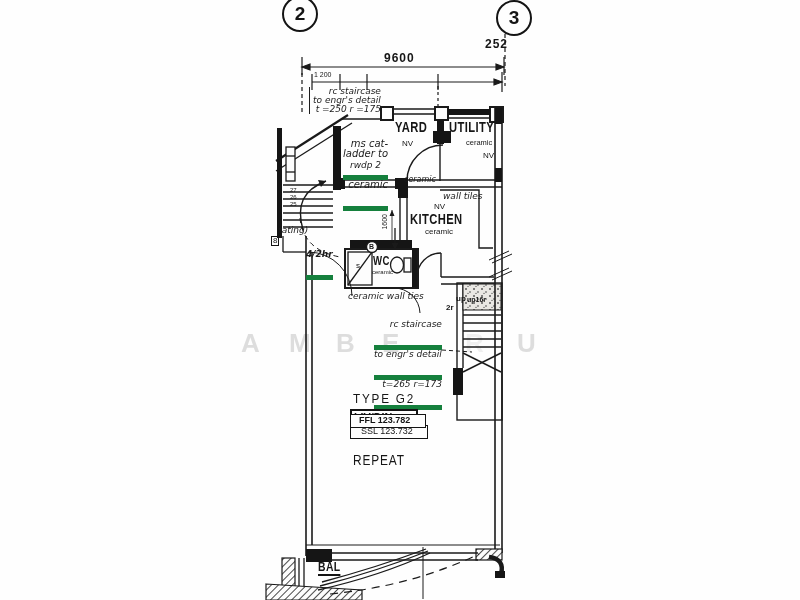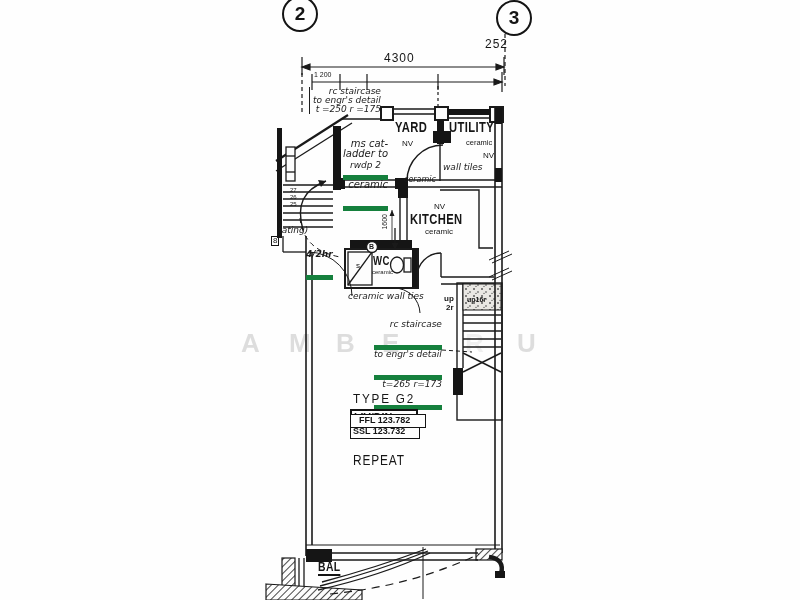--- a/index.html
+++ b/index.html
@@ -7,21 +7,21 @@
          font-family:"Liberation Sans", sans-serif;color:#141414;}
   svg.lines{position:absolute;left:0;top:0;}
   .lbl{position:absolute;white-space:nowrap;color:#161616;line-height:1;}
   .room{font-weight:bold;transform:scaleX(0.8);transform-origin:left top;letter-spacing:.5px;}
   .small{font-size:8px;}
   .hand{font-family:"DejaVu Sans", sans-serif;font-style:italic;font-size:9px;color:#1b1b1b;text-align:right;}
   .hand .u{border-bottom:5px solid #15803d;padding-bottom:16px;}
   .bubble{position:absolute;border:2px solid #141414;border-radius:50%;
           display:flex;align-items:center;justify-content:center;
           font-size:19px;font-weight:bold;background:#fefefe;}
-  .dim{font-size:12px;font-weight:normal;letter-spacing:1px;}
+  .dim{font-size:12px;font-weight:bold;letter-spacing:1px;}
   .boxline{position:absolute;border:2px solid #141414;display:flex;align-items:flex-start;
            justify-content:flex-start;background:#fefefe;}
   .wm{position:absolute;top:328px;font-size:26px;font-weight:bold;color:#9a9a9a;opacity:.32;
       font-family:"Liberation Sans",sans-serif;}
   .vert{writing-mode:vertical-rl;transform:rotate(180deg);}
 </style>
 </head>
 <body>
 
 <div id="sheet">
@@ -190,21 +190,21 @@
       <path d="M 330,594 Q 412,586 479,554" stroke-dasharray="8 6" stroke-width="1.2"></path>
       <path d="M 489,557 Q 505,559 501,574" stroke-width="4.5"></path>
       <rect x="495" y="571" width="10" height="7" fill="#151515" stroke="none"></rect>
     </g>
   </svg>
 
   <div class="bubble" style="left:282px;top:-4px;width:32px;height:32px">2</div>
   <div class="bubble" style="left:496px;top:0px;width:32px;height:32px">3</div>
 
   <div class="lbl dim" style="left:485px;top:38px">252</div>
-  <div class="lbl dim" style="left:384px;top:52px">4300</div>
+  <div class="lbl dim" style="left:384px;top:52px">9600</div>
   <div class="lbl" style="left:314px;top:71px;font-size:7px">1 200</div>
   <div class="lbl vert" style="left:381px;top:214px;font-size:7px">1600</div>
 
   <div class="lbl hand" style="left:309px;top:87px;border-left:1px solid #1b1b1b;padding-left:3px">
     <div>rc staircase</div>
     <div>to engr's detail</div>
     <div>t =250  r =175</div>
   </div>
 
   <div class="lbl hand" style="left:343px;top:139px;font-size:10px">
@@ -218,53 +218,53 @@
   <div class="lbl" style="left:271px;top:236px;font-size:8px;border:1px solid #141414;padding:0 1px">8</div>
   <div class="lbl hand" style="left:306px;top:250px;font-weight:bold"><span class="u">4/2hr</span></div>
   <div class="lbl hand" style="left:348px;top:292px">ceramic wall ties</div>
 
   <div class="lbl hand" style="left:374px;top:320px">
     <div class="u">rc staircase</div>
     <div class="u">to engr's detail</div>
     <div class="u">t=265  r=173</div>
   </div>
 
-  <div class="lbl" style="left:444px;top:295px;font-size:8px;font-weight:bold">up</div>
+  <div class="lbl" style="left:456px;top:295px;font-size:8px;font-weight:bold">up</div>
   <div class="lbl" style="left:446px;top:304px;font-size:8px;font-weight:bold">2r</div>
   <div class="lbl" style="left:467px;top:296px;font-size:7px;font-weight:bold">up16r</div>
   <div class="lbl" style="left:290px;top:187px;font-size:6px">27</div>
   <div class="lbl" style="left:290px;top:194px;font-size:6px">26</div>
   <div class="lbl" style="left:290px;top:201px;font-size:6px">25</div>
 
   <div class="lbl room" style="left:395px;top:120px;font-size:14px">YARD</div>
   <div class="lbl small" style="left:402px;top:140px">NV</div>
 
   <div class="lbl room" style="left:449px;top:120px;font-size:14px">UTILITY</div>
   <div class="lbl" style="left:466px;top:139px;font-size:7.5px">ceramic</div>
   <div class="lbl small" style="left:483px;top:152px">NV</div>
 
   <div class="lbl hand" style="left:404px;top:176px;font-size:8px">ceramic</div>
-  <div class="lbl hand" style="left:443px;top:163px">wall tiles</div>
+  <div class="lbl hand" style="left:443px;top:192px">wall tiles</div>
 
   <div class="lbl small" style="left:434px;top:203px">NV</div>
   <div class="lbl room" style="left:410px;top:212px;font-size:14px">KITCHEN</div>
   <div class="lbl small" style="left:425px;top:228px">ceramic</div>
 
   <div class="lbl room" style="left:373px;top:255px;font-size:12px">WC</div>
   <div class="lbl" style="left:372px;top:269px;font-size:6px">ceramic</div>
   <div class="lbl" style="left:356px;top:262px;font-size:8px">s</div>
   <div class="lbl" style="left:369px;top:243px;font-size:7px;font-weight:bold">B</div>
 
   <div class="lbl room" style="left:318px;top:560px;font-size:13px;border-bottom:2px solid #141414;padding-bottom:1px">BAL</div>
 
   <div class="lbl" style="left:353px;top:392px;font-size:13px;letter-spacing:2px;transform:scaleX(.9);transform-origin:left top">TYPE G2</div>
   <div class="boxline" style="left:350px;top:409px;width:62px;height:15px;font-size:12px;font-weight:bold;padding-left:2px">
       <span style="transform:scaleX(.9);transform-origin:left center">LIV/DIN</span>
     </div>
-  <div class="boxline" style="left:350px;top:425px;width:66px;height:12px;border-width:1.5px;font-size:9px;font-weight:bold;padding-left:2px">
+  <div class="boxline" style="left:350px;top:425px;width:66px;height:12px;border-width:1.5px;font-size:9px;font-weight:normal;padding-left:10px">
       <span>SSL 123.732</span>
     </div>
   <div class="boxline" style="left:350px;top:414px;width:66px;height:12px;border-width:1.5px;font-size:9px;font-weight:bold;padding-left:8px">
       <span>FFL 123.782</span>
     </div>
   <div class="lbl" style="left:353px;top:453px;font-size:14px;letter-spacing:1px;transform:scaleX(.85);transform-origin:left top">REPEAT</div>
 
 </div>
 
 </body></html>

